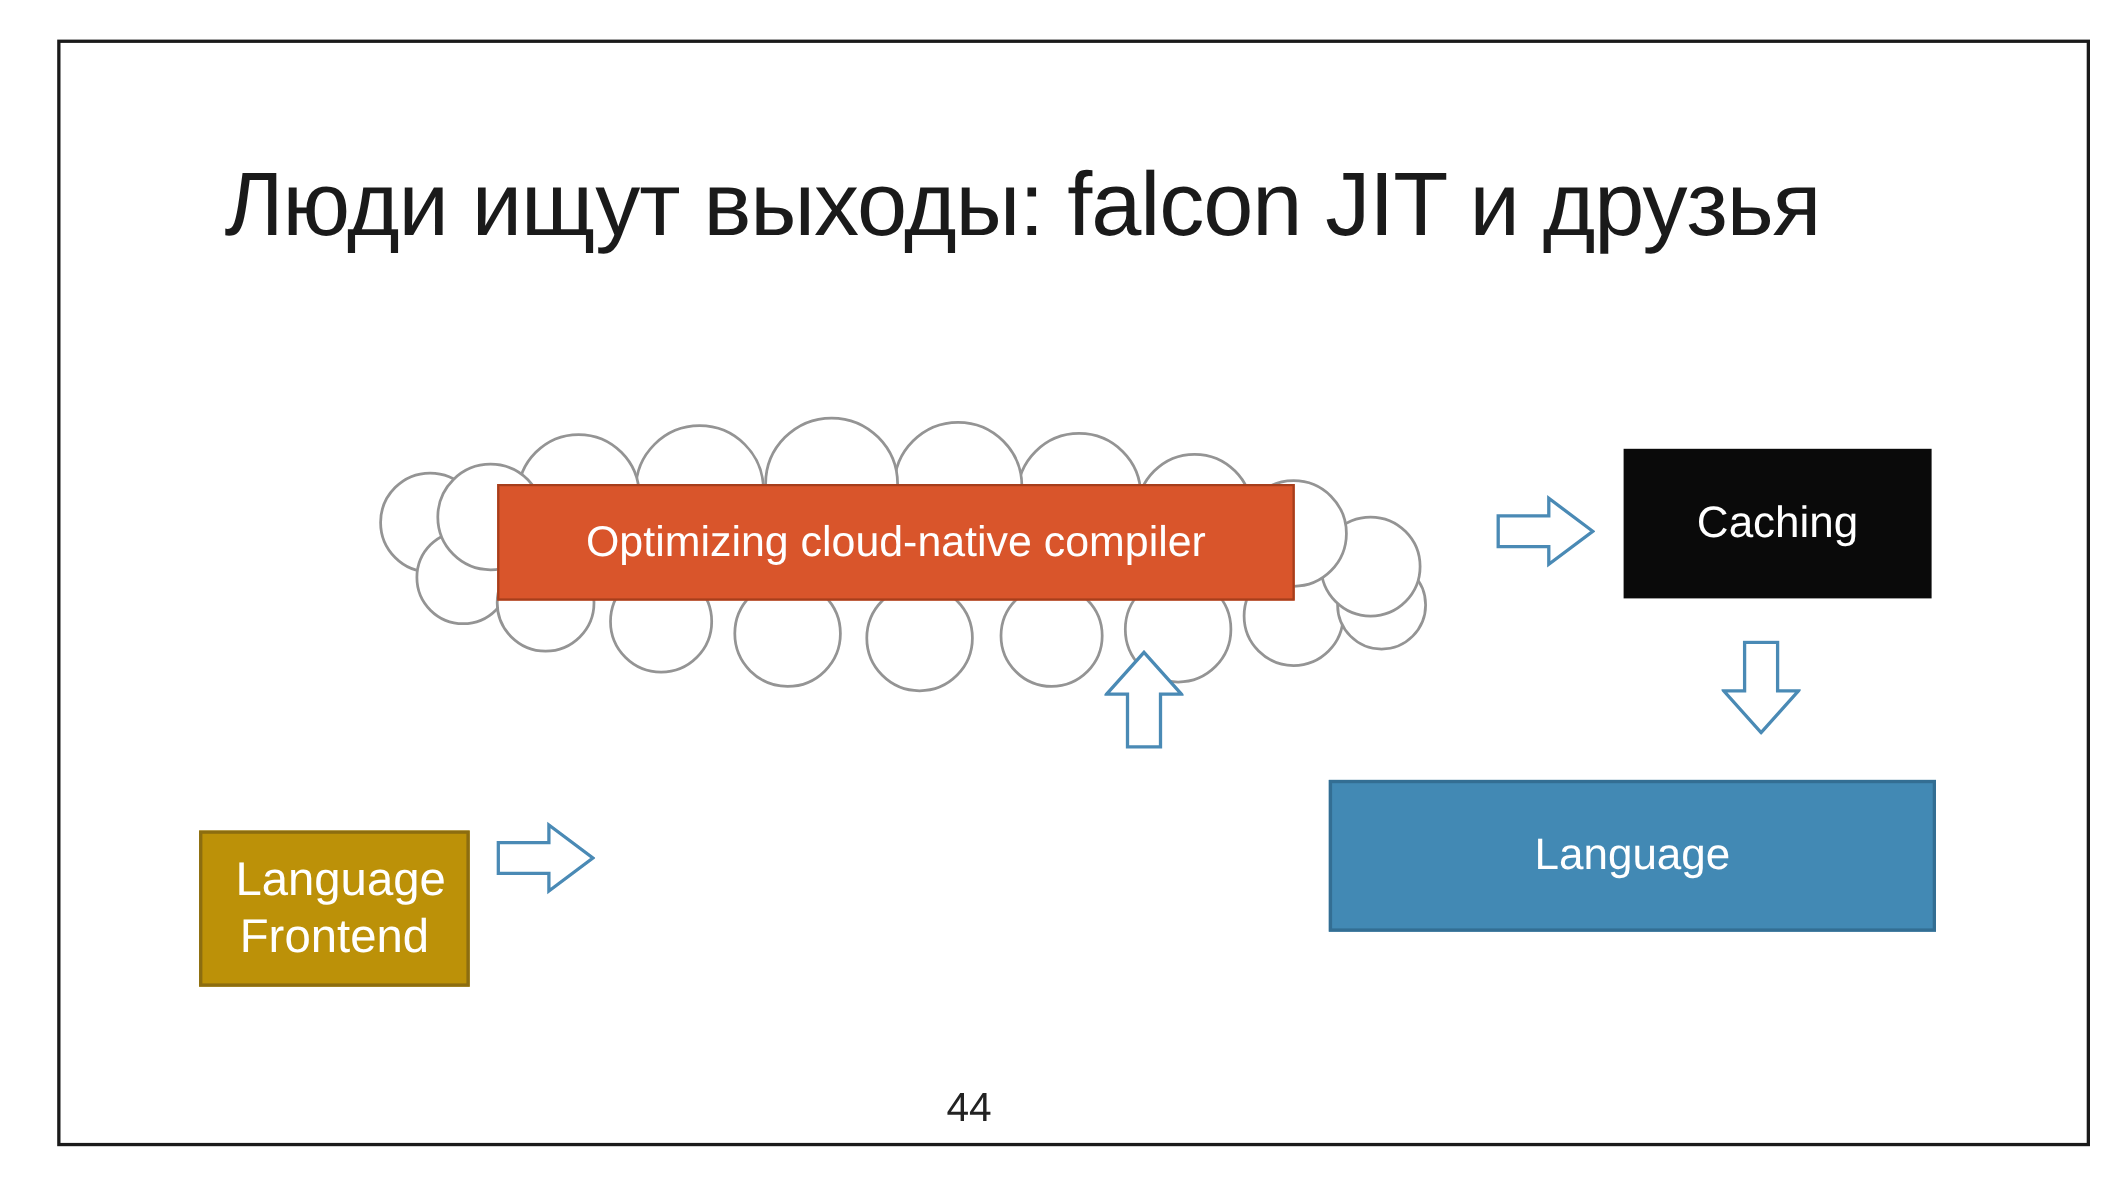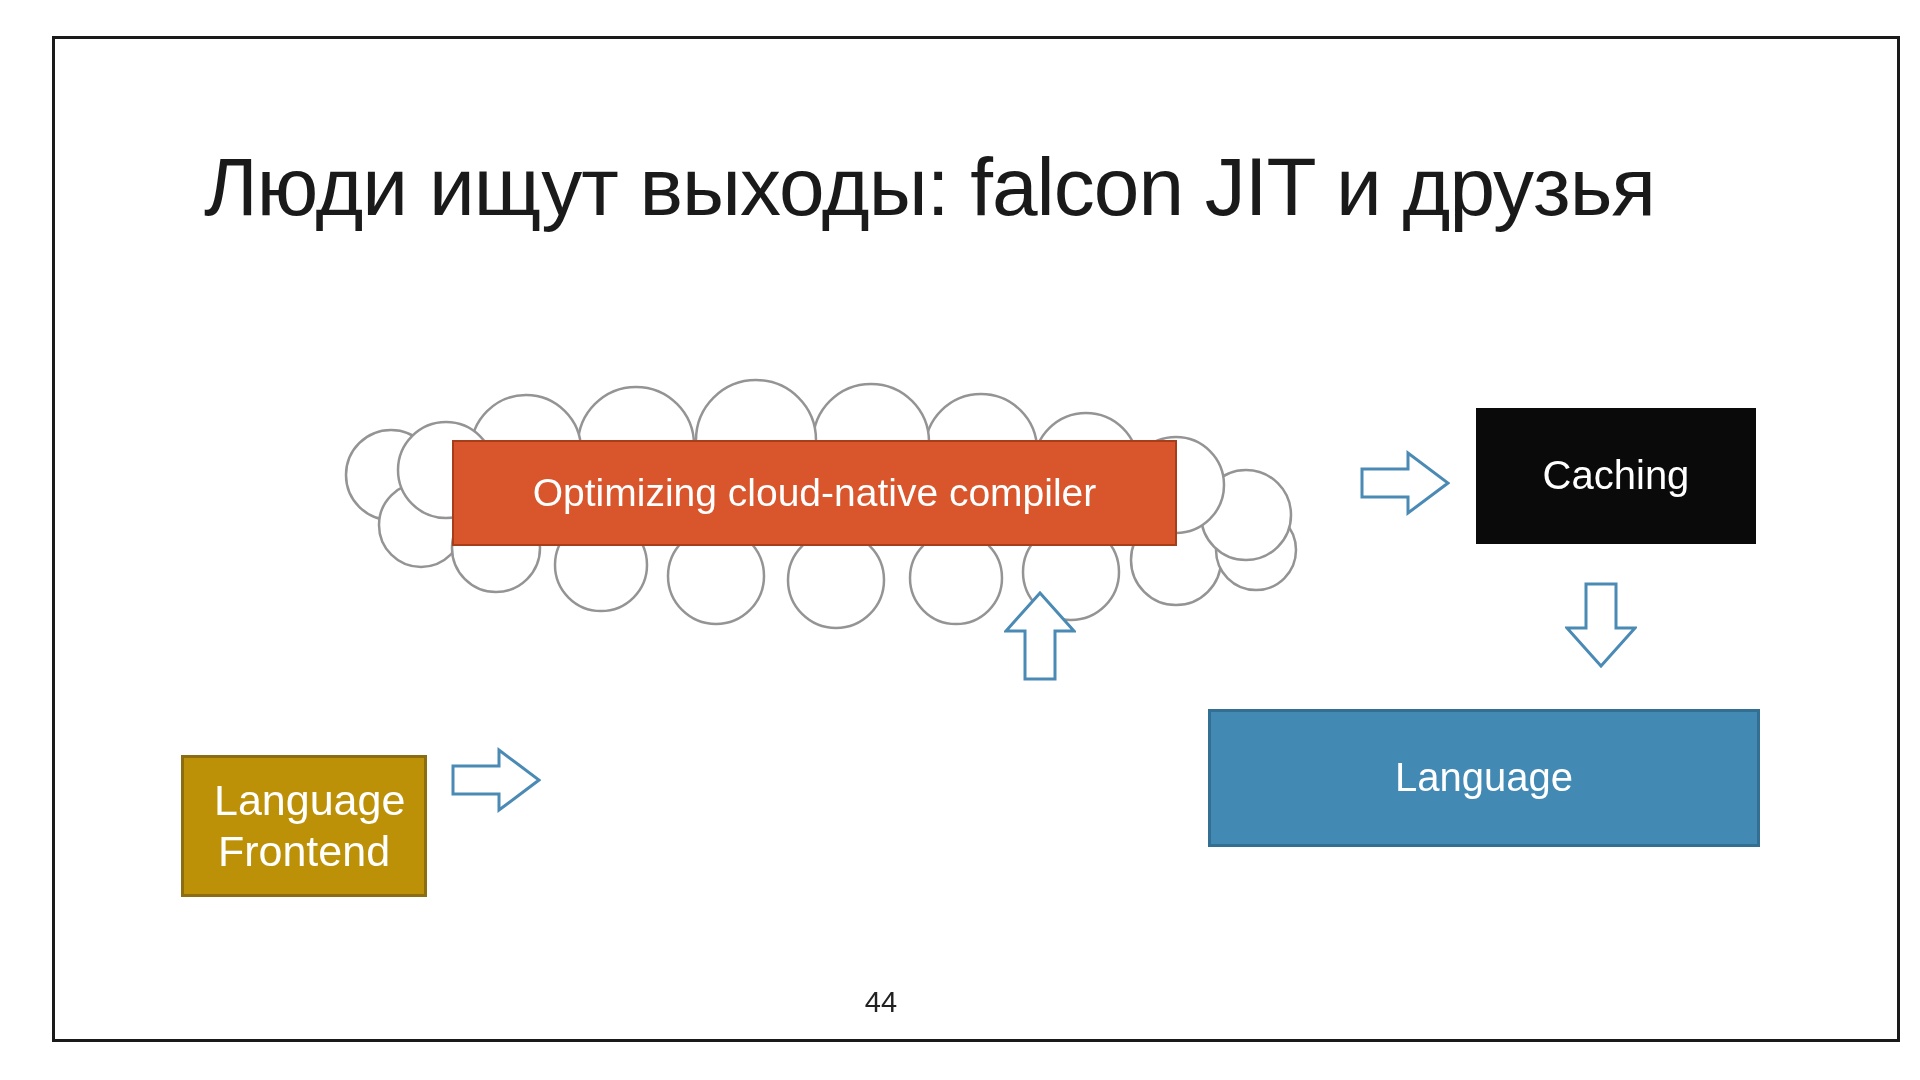--- a/index.html
+++ b/index.html
@@ -89,21 +89,21 @@
   }
   .arrow-lf { left: 435px; top: 744px; width: 90px; height: 72px; }
   .arrow-cloud-caching { left: 1344px; top: 447px; width: 90px; height: 72px; }
   .arrow-up { left: 988px; top: 591px; width: 72px; height: 90px; }
   .arrow-down { left: 1549px; top: 582px; width: 72px; height: 86px; }
 
   .page-number {
     position: absolute;
     left: 820px; top: 986px; width: 90px;
     text-align: center;
-    font-size: 29px;
+    font-size: 37px;
     color: #222222;
   }
 </style>
 </head>
 <body>
 
 <div class="stage">
 
   <div class="slide-frame"></div>
 

